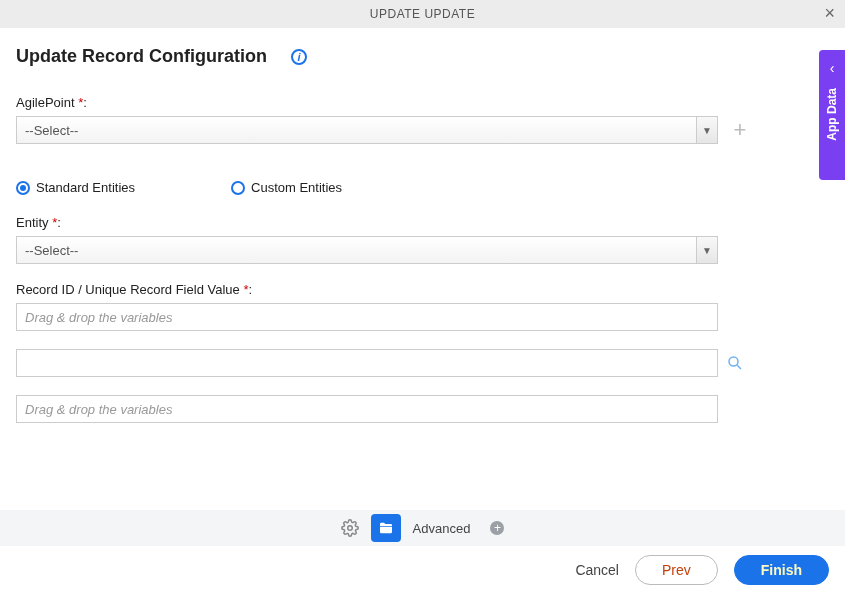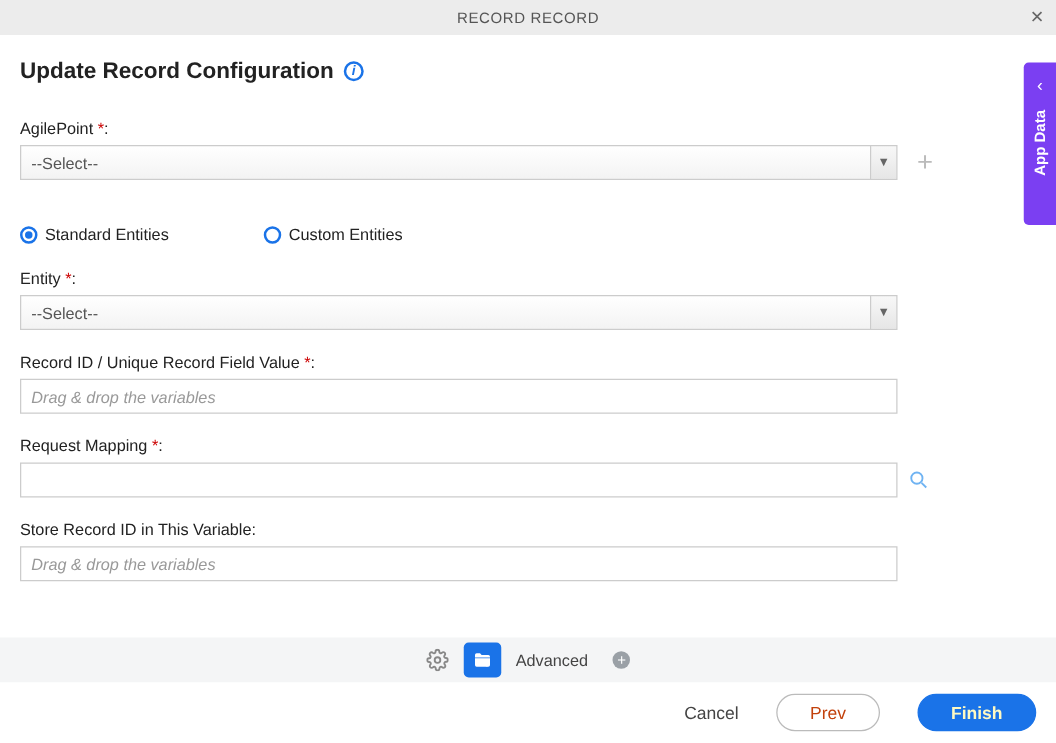--- a/index.html
+++ b/index.html
@@ -33,21 +33,21 @@
   .side-tab .chev { color: #fff; font-size: 14px; }
   .side-tab .vlabel {
     writing-mode: vertical-rl; transform: rotate(180deg);
     color: #fff; font-size: 12px; font-weight: 600; margin-top: 12px;
   }
 
   
   .content { padding: 18px 16px 0 16px; }
   .page-title {
     font-size: 18px; font-weight: 700; color: #222;
-    display: flex; align-items: center; gap: 8px; margin-bottom: 28px;
+    display: flex; align-items: center; gap: 24px; margin-bottom: 28px;
   }
   .info-icon {
     width: 16px; height: 16px; border: 2px solid #1a73e8; border-radius: 50%;
     display: inline-flex; align-items: center; justify-content: center;
     color: #1a73e8; font-size: 11px; font-weight: 700; font-style: italic;
   }
 
   .field-label { font-size: 13px; color: #222; margin-bottom: 6px; }
   .req { color: #c00; }
 
@@ -68,21 +68,21 @@
     background: linear-gradient(#f8f8f8, #e6e6e6);
     display: flex; align-items: center; justify-content: center;
     font-size: 10px; color: #666; cursor: pointer;
   }
   .plus-add {
     width: 20px; height: 20px; color: #bbb; font-size: 22px;
     display: flex; align-items: center; justify-content: center; cursor: pointer;
     margin-left: 4px;
   }
 
-  .radio-row { display: flex; gap: 76px; margin-bottom: 20px; }
+  .radio-row { display: flex; gap: 96px; margin-bottom: 20px; }
   .radio-opt { display: flex; align-items: center; gap: 6px; font-size: 13px; color: #222; }
   .radio-circ {
     width: 14px; height: 14px; border: 2px solid #1a73e8; border-radius: 50%;
     display: flex; align-items: center; justify-content: center;
   }
   .radio-circ.unchecked { border-color: #1a73e8; }
   .radio-dot { width: 6px; height: 6px; background: #1a73e8; border-radius: 50%; }
 
   .text-input {
     width: 702px; height: 28px; border: 1px solid #ccc;
@@ -108,37 +108,37 @@
   .folder-btn svg { fill: #fff; }
   .adv-label { font-size: 13px; color: #444; display: flex; align-items: center; gap: 20px; }
   .adv-plus {
     width: 14px; height: 14px; background: #9aa0a6; border-radius: 50%;
     color: #fff; display: flex; align-items: center; justify-content: center;
     font-size: 12px; line-height: 1;
   }
 
   .footer-bar {
     position: absolute; left: 0; bottom: 0; width: 100%; height: 48px;
-    display: flex; align-items: center; justify-content: flex-end; gap: 30px;
+    display: flex; align-items: center; justify-content: flex-end; gap: 16px;
     padding-right: 16px; background: #fff;
   }
   .link-btn { font-size: 14px; color: #444; cursor: pointer; }
   .pill-btn {
     border: 1px solid #bbb; border-radius: 18px;
     padding: 6px 26px; font-size: 14px; color: #c2410c; background: #fff; cursor: pointer;
   }
   .pill-btn.primary {
     border-color: #1a73e8; background: #1a73e8; color: #fef9c3; font-weight: 700;
   }
 </style>
 </head>
 <body>
 
 <div class="header-bar">
-  <span class="header-title">RECORD RECORD</span>
+  <span class="header-title">UPDATE UPDATE</span>
   <span class="close-x">×</span>
 </div>
 
 <div class="side-tab">
   <span class="chev">‹</span>
   <span class="vlabel">App Data</span>
 </div>
 
 <div class="content">
 
@@ -184,34 +184,30 @@
   </div>
 
   <div class="field-col">
     <div class="field-label">
       <span>Record ID / Unique Record Field Value</span> <span class="req">*</span>:
     </div>
     <div class="text-input">Drag &amp; drop the variables</div>
   </div>
 
   <div class="field-col">
-    <div class="field-label">
-      <span>Request Mapping</span> <span class="req">*</span>:
-    </div>
     <div class="mapping-row">
       <div class="text-input plain" style="width:702px;"></div>
       <svg class="zoom-icon" viewBox="0 0 24 24" fill="none" stroke="#6fb3f2" stroke-width="2">
         <circle cx="10" cy="10" r="6"></circle>
         <line x1="15" y1="15" x2="20" y2="20"></line>
       </svg>
     </div>
   </div>
 
   <div class="field-col">
-    <div class="field-label">Store Record ID in This Variable:</div>
     <div class="text-input">Drag &amp; drop the variables</div>
   </div>
 
 </div>
 
 <div class="mid-bar">
   <svg class="gear-icon" width="18" height="18" viewBox="0 0 24 24" fill="none" stroke="#888" stroke-width="2">
     <circle cx="12" cy="12" r="3"></circle>
     <path d="M19.4 15a1.65 1.65 0 0 0 .33 1.82l.06.06a2 2 0 1 1-2.83 2.83l-.06-.06a1.65 1.65 0 0 0-1.82-.33 1.65 1.65 0 0 0-1 1.51V21a2 2 0 1 1-4 0v-.09a1.65 1.65 0 0 0-1-1.51 1.65 1.65 0 0 0-1.82.33l-.06.06a2 2 0 1 1-2.83-2.83l.06-.06a1.65 1.65 0 0 0 .33-1.82 1.65 1.65 0 0 0-1.51-1H3a2 2 0 1 1 0-4h.09a1.65 1.65 0 0 0 1.51-1 1.65 1.65 0 0 0-.33-1.82l-.06-.06a2 2 0 1 1 2.83-2.83l.06.06a1.65 1.65 0 0 0 1.82.33h0a1.65 1.65 0 0 0 1-1.51V3a2 2 0 1 1 4 0v.09a1.65 1.65 0 0 0 1 1.51h0a1.65 1.65 0 0 0 1.82-.33l.06-.06a2 2 0 1 1 2.83 2.83l-.06.06a1.65 1.65 0 0 0-.33 1.82v0a1.65 1.65 0 0 0 1.51 1H21a2 2 0 1 1 0 4h-.09a1.65 1.65 0 0 0-1.51 1z"></path>
   </svg>

